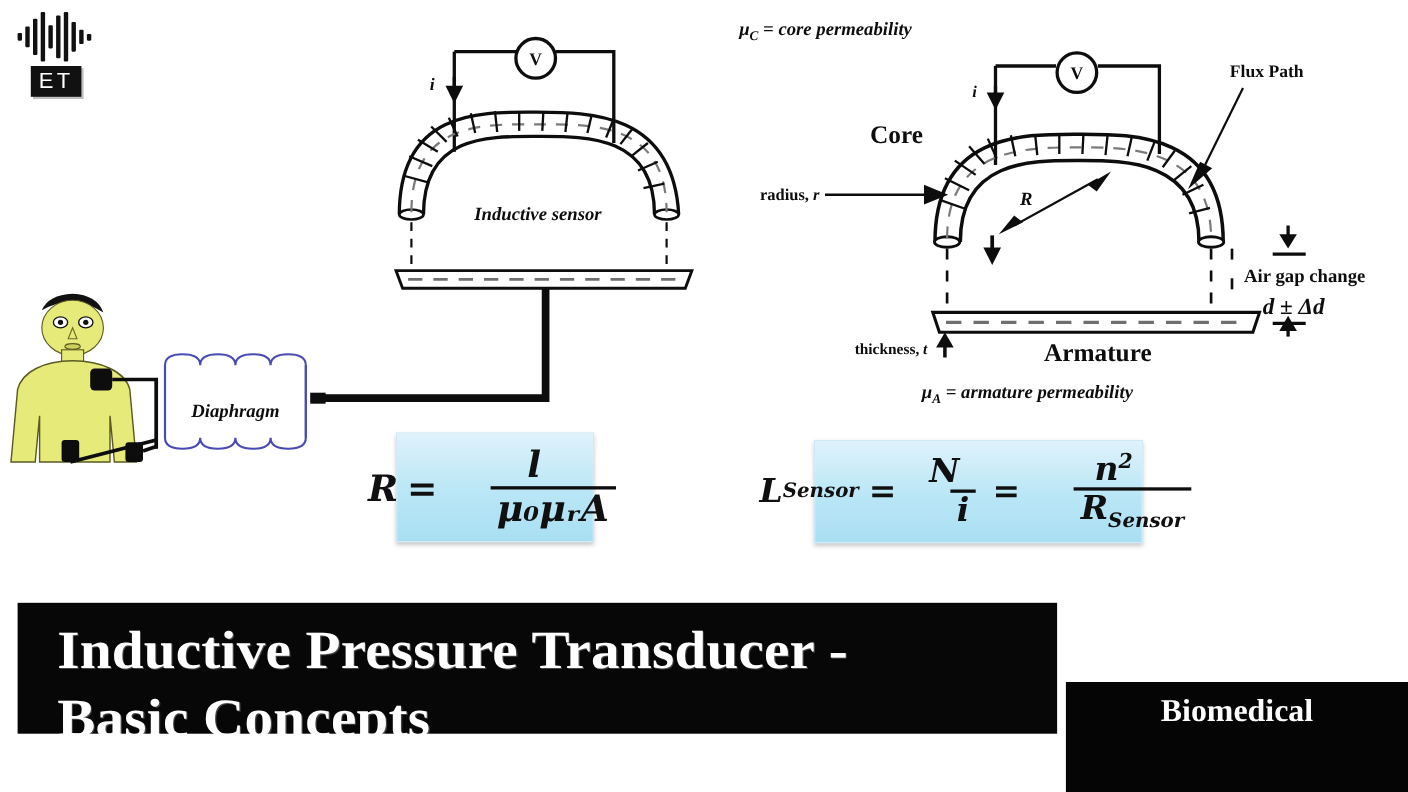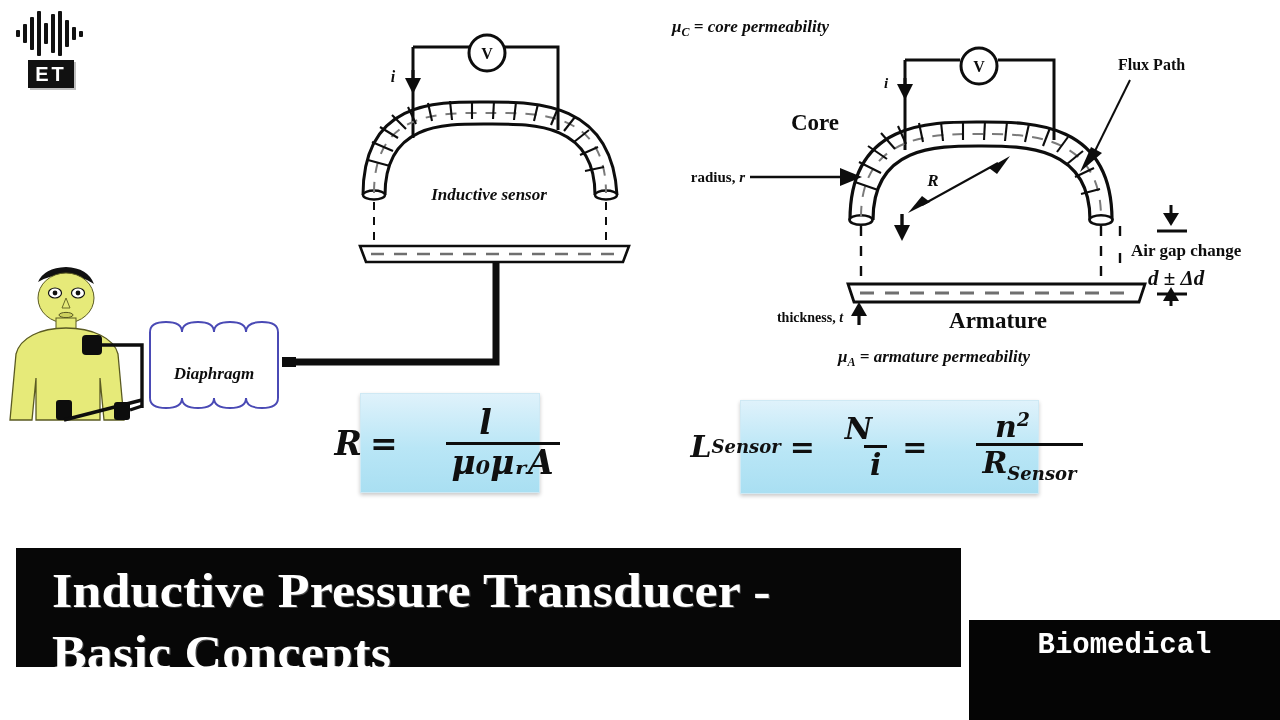--- a/index.html
+++ b/index.html
@@ -14,21 +14,21 @@
   .stage{position:absolute;left:0;top:0;width:1280px;height:720px;}
   .abs{position:absolute;}
 
   
   #logo{left:14px;top:8px;width:74px;height:84px;}
   #logo .bars{position:absolute;left:0;top:0;width:74px;height:50px;}
   #logo .et-box{
     position:absolute;left:14px;top:52px;width:46px;height:28px;
     background:#111;color:#fff;
     font-family:"Liberation Sans",sans-serif;
-    font-weight:bold;font-size:20px;letter-spacing:3px;
+    font-weight:normal;font-size:20px;letter-spacing:3px;
     display:flex;align-items:center;justify-content:center;
     box-shadow:2px 2px 0 rgba(0,0,0,.25);
   }
 
   
   #fig-left{left:0px;top:10px;width:660px;height:420px;}
   #fig-right{left:650px;top:10px;width:630px;height:400px;}
 
   
   .formula-box{
@@ -65,21 +65,21 @@
     font-size:49px;line-height:1.26;
     letter-spacing:.2px;
     transform:scaleX(1.06);transform-origin:left top;
     text-shadow:1px 1px 0 rgba(255,255,255,.25);
   }
   #subject-badge{
     left:969px;top:620px;width:311px;height:100px;background:#050505;
   }
   #subject-badge .sub-ttl{
     position:absolute;left:0;top:8px;width:311px;text-align:center;
-    color:#ffffff;font-family:Liberation Mono, monospace;font-weight:bold;
+    color:#ffffff;font-family:Liberation Serif, serif;font-weight:bold;
     font-size:29px;line-height:1.27;
   }
 </style>
 </head>
 <body>
 
 <div class="stage">
 
   <div class="abs" id="logo">
     <svg class="bars" viewBox="0 0 74 50">

